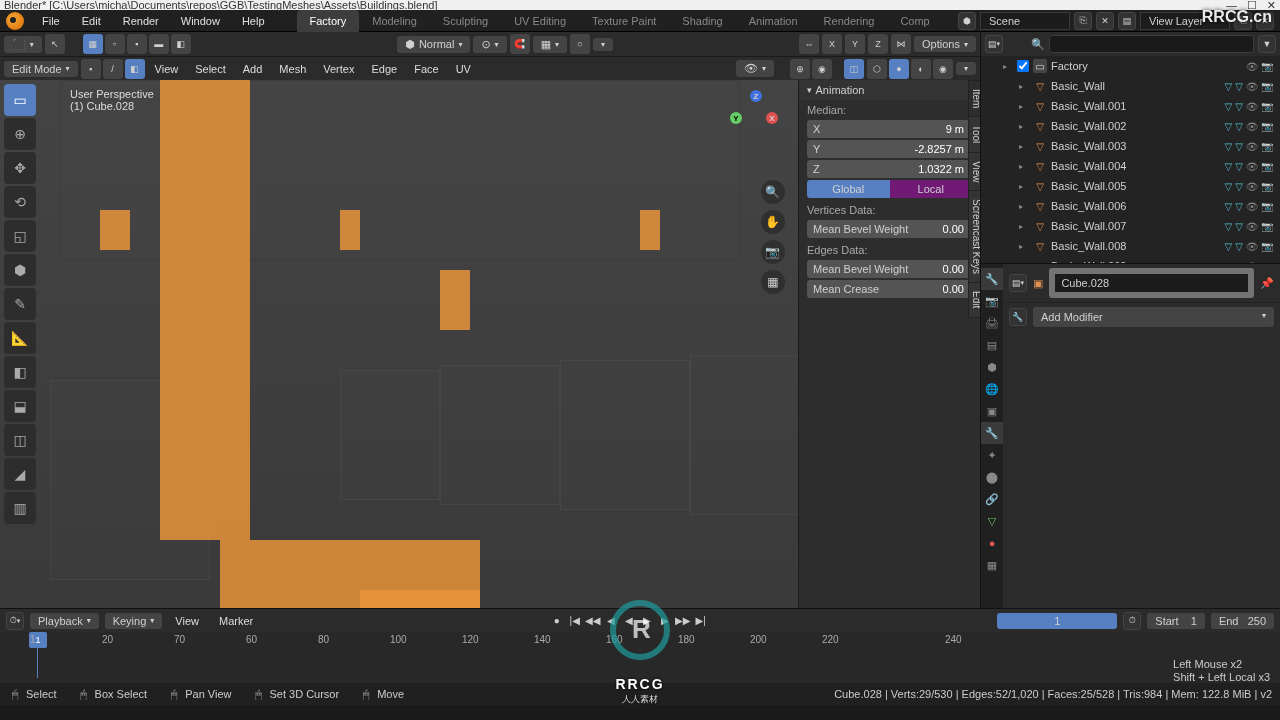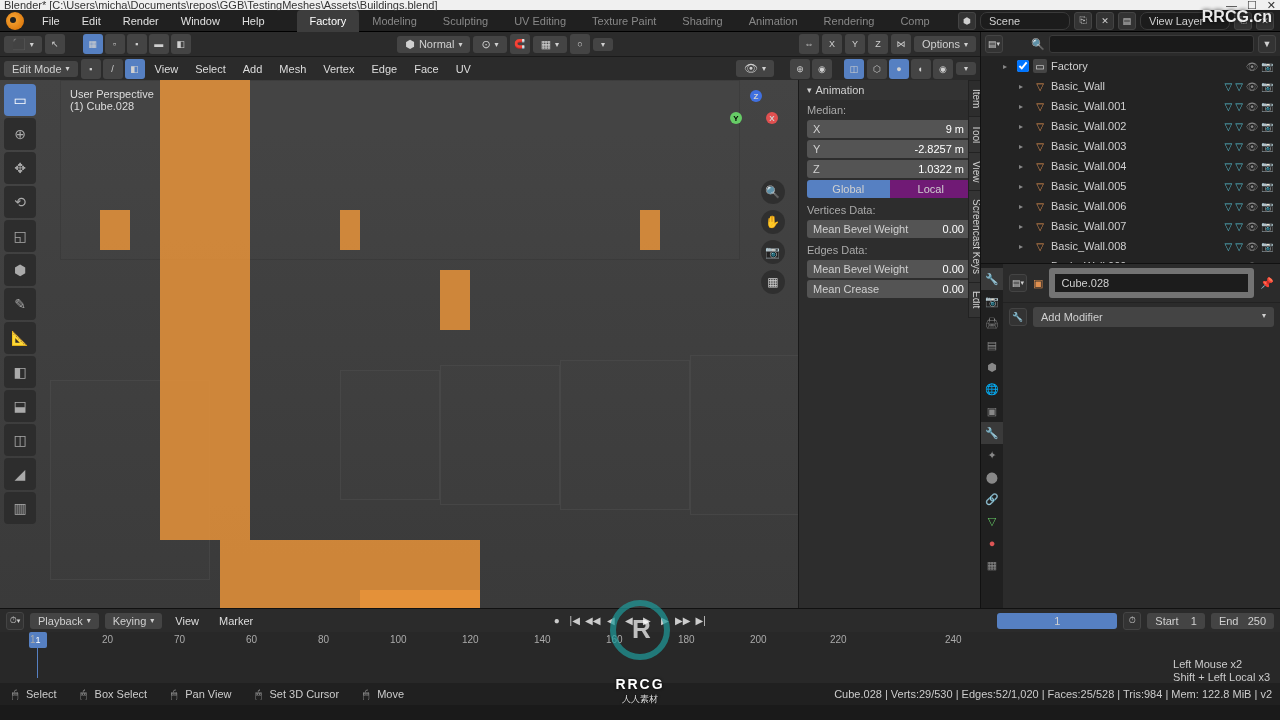--- a/index.html
+++ b/index.html
@@ -8,21 +8,21 @@
 .titlebar .path { flex: 1; }
 .winbtns { display: flex; gap: 10px; font-size: 9px; }
 .topmenu { height: 22px; background: #202020; display: flex; align-items: center; gap: 2px; border-bottom: 1px solid #000; }
 .blender-logo { width: 18px; height: 18px; background: radial-gradient(circle at 40% 40%, #f7a838, #d66b00); border-radius: 50%; margin: 0 6px; position: relative; }
 .blender-logo::after { content: ""; position: absolute; width: 6px; height: 6px; background: #202020; border-radius: 50%; left: 4px; top: 5px; }
 .menu-item { padding: 0 10px; line-height: 22px; cursor: pointer; color: #e0e0e0; }
 .tabs { margin-left: 20px; display: flex; gap: 0; }
 .tab { padding: 0 13px; line-height: 22px; cursor: pointer; color: #888; }
 .tab.active { background: #3d3d3d; color: #fff; border-radius: 4px 4px 0 0; }
 .sceneblock { margin-left: auto; display: flex; align-items: center; gap: 4px; padding-right: 6px; }
-.scenefield { background: #1c1c1c; border: 1px solid #3a3a3a; padding: 2px 8px; min-width: 90px; border-radius: 7px; }
+.scenefield { background: #1c1c1c; border: 1px solid #3a3a3a; padding: 2px 8px; min-width: 90px; border-radius: 0; }
 .iconbtn { width: 18px; height: 18px; background: #333; border: 1px solid #444; border-radius: 3px; display: flex; align-items: center; justify-content: center; font-size: 9px; cursor: pointer; }
 .workspace { display: flex; height: 576px; }
 .viewport { flex: 1; position: relative; background: #3d3d3d; display: flex; flex-direction: column; }
 .vp-header { height: 24px; background: #2b2b2b; display: flex; align-items: center; padding: 0 4px; gap: 3px; }
 .dropdown { background: #444; border-radius: 3px; padding: 2px 8px; display: flex; align-items: center; gap: 4px; cursor: pointer; }
 .dd-caret { font-size: 8px; }
 .tool-icons { display: flex; gap: 2px; }
 .sqbtn { width: 20px; height: 20px; background: #444; border-radius: 3px; display: flex; align-items: center; justify-content: center; font-size: 9px; cursor: pointer; }
 .sqbtn.active { background: #5680c2; }
 .vp-header2 { height: 24px; background: #2b2b2b; display: flex; align-items: center; padding: 0 4px; gap: 3px; border-top: 1px solid #1a1a1a; }
@@ -538,21 +538,21 @@
         <span class="ruler-num" style="left: 102px;">20</span>
         <span class="ruler-num" style="left: 174px;">70</span>
         <span class="ruler-num" style="left: 246px;">60</span>
         <span class="ruler-num" style="left: 318px;">80</span>
         <span class="ruler-num" style="left: 390px;">100</span>
         <span class="ruler-num" style="left: 462px;">120</span>
         <span class="ruler-num" style="left: 534px;">140</span>
         <span class="ruler-num" style="left: 606px;">160</span>
         <span class="ruler-num" style="left: 678px;">180</span>
         <span class="ruler-num" style="left: 750px;">200</span>
-        <span class="ruler-num" style="left: 822px; margin-left: 8px;">220</span>
+        <span class="ruler-num" style="left: 822px;">220</span>
         <span class="ruler-num" style="left: 945px;">240</span>
       </div>
   </div>
 </div>
 
 <div class="statusbar">
   <div class="sb-item">
       <span class="sb-icon">🖱</span>
       <span>Select</span>
     </div>

